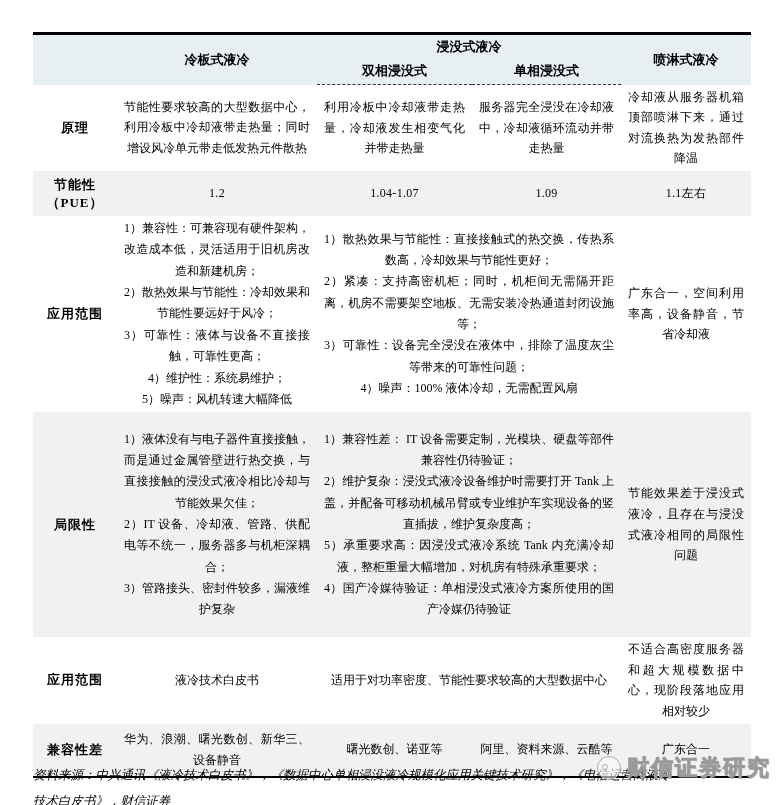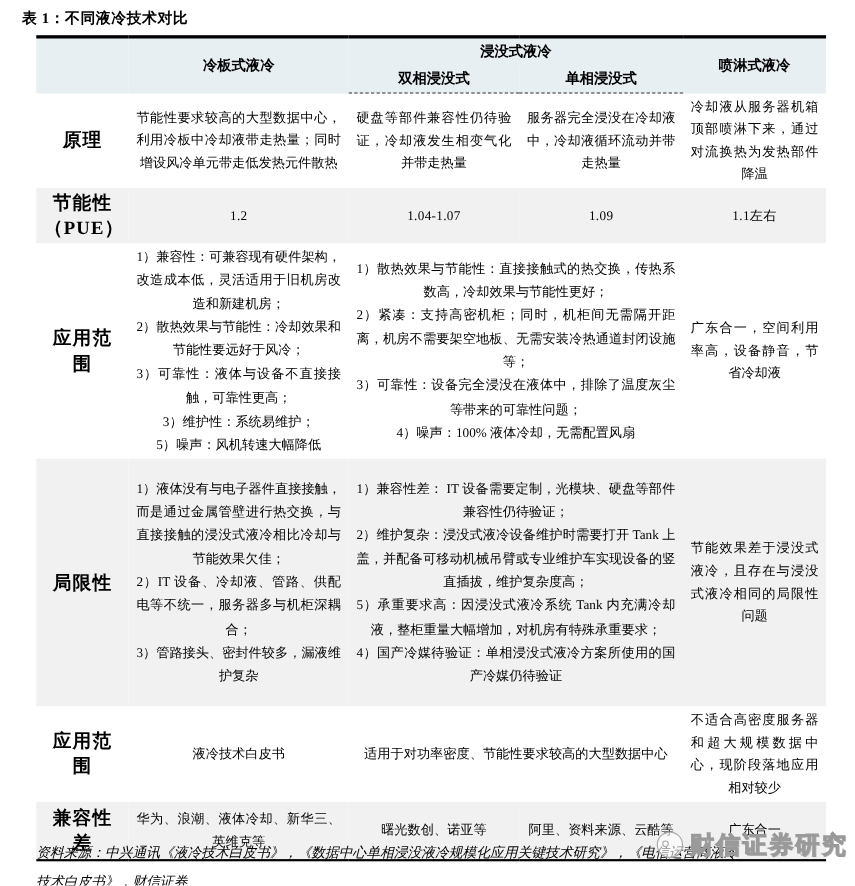--- a/index.html
+++ b/index.html
@@ -31,21 +31,21 @@
   tbody tr.stripe{background:#f1f1f1;}
   tr.hdr-top{height:26px;margin-left:43px;}
   tr.hdr-sub{height:25px;}
   tr.r-principle{height:79px;}
   tr.r-pue{height:45px;border-radius:13px;}
   tr.r-adv{height:195px;}
   tr.r-lim{height:225px;}
   tr.r-app{height:75px;}
   tr.r-ven{height:53px;}
   thead tr.hdr-sub th{border-bottom:1px dashed #333;}
-  td.rowlabel{font-weight:700;text-align:center;font-size:17px;letter-spacing:1px;}
+  td.rowlabel{font-weight:700;text-align:center;font-size:13px;letter-spacing:1px;}
   .cellp{text-align:justify;text-align-last:center;line-height:1.72;}
   .item{text-align:justify;text-align-last:center;line-height:1.78;}
   .num{text-align:center;letter-spacing:.3px;}
   .footer{
     position:absolute;left:33px;top:763px;width:730px;
     font-size:12.5px;font-style:italic;line-height:2.05;
   }
   .watermark{
     position:absolute;right:6px;top:753px;
     display:flex;align-items:center;gap:6px;
@@ -67,21 +67,20 @@
     text-shadow:1px 1px 0 rgba(120,120,120,.35);
     font-family:"Liberation Sans","DejaVu Sans",sans-serif;
     text-align:right;
   }
 </style>
 </head>
 <body>
 
 <div class="page">
 
-  <div class="doc-title">表 1：不同液冷技术对比</div>
 
   <table class="cmp">
     <colgroup>
       <col class="c-label">
         <col class="c-cold">
         <col class="c-two">
         <col class="c-single">
         <col class="c-spray">
     </colgroup>
     <thead>
@@ -93,21 +92,21 @@
       </tr>
       <tr class="hdr-sub sub">
         <th>双相浸没式</th>
         <th>单相浸没式</th>
       </tr>
     </thead>
     <tbody>
       <tr class="r-principle">
         <td class="rowlabel">原理</td>
         <td class="cellp">节能性要求较高的大型数据中心，利用冷板中冷却液带走热量；同时增设风冷单元带走低发热元件散热</td>
-        <td class="cellp">硬盘等部件兼容性仍待验证，冷却液发生相变气化并带走热量</td>
+        <td class="cellp">利用冷板中冷却液带走热量，冷却液发生相变气化并带走热量</td>
         <td class="cellp">服务器完全浸没在冷却液中，冷却液循环流动并带走热量</td>
         <td class="cellp">冷却液从服务器机箱顶部喷淋下来，通过对流换热为发热部件降温</td>
       </tr>
 
       <tr class="r-pue stripe">
         <td class="rowlabel">
           <div>节能性</div>
           <div>（PUE）</div>
         </td>
         <td class="num">1.2</td>
@@ -115,21 +114,21 @@
         <td class="num">1.09</td>
         <td class="num">1.1左右</td>
       </tr>
 
       <tr class="r-adv">
         <td class="rowlabel">应用范围</td>
         <td>
           <div class="item">1）兼容性：可兼容现有硬件架构，改造成本低，灵活适用于旧机房改造和新建机房；</div>
           <div class="item">2）散热效果与节能性：冷却效果和节能性要远好于风冷；</div>
           <div class="item">3）可靠性：液体与设备不直接接触，可靠性更高；</div>
-          <div class="item">3）维护性：系统易维护；</div>
+          <div class="item">4）维护性：系统易维护；</div>
           <div class="item">5）噪声：风机转速大幅降低</div>
         </td>
         <td colspan="2">
           <div class="item">1）散热效果与节能性：直接接触式的热交换，传热系数高，冷却效果与节能性更好；</div>
           <div class="item">2）紧凑：支持高密机柜；同时，机柜间无需隔开距离，机房不需要架空地板、无需安装冷热通道封闭设施等；</div>
           <div class="item">3）可靠性：设备完全浸没在液体中，排除了温度灰尘等带来的可靠性问题；</div>
           <div class="item">4）噪声：100% 液体冷却，无需配置风扇</div>
         </td>
         <td class="cellp">广东合一，空间利用率高，设备静音，节省冷却液</td>
       </tr>
@@ -152,21 +151,21 @@
 
       <tr class="r-app">
         <td class="rowlabel">应用范围</td>
         <td class="cellp">液冷技术白皮书</td>
         <td colspan="2" class="cellp">适用于对功率密度、节能性要求较高的大型数据中心</td>
         <td class="cellp">不适合高密度服务器和超大规模数据中心，现阶段落地应用相对较少</td>
       </tr>
 
       <tr class="r-ven stripe">
         <td class="rowlabel">兼容性差</td>
-        <td class="cellp">华为、浪潮、液体冷却、新华三、英维克等</td>
+        <td class="cellp">华为、浪潮、曙光数创、新华三、设备静音</td>
         <td class="cellp">曙光数创、诺亚等</td>
         <td class="cellp">阿里、资料来源、云酷等</td>
         <td class="cellp">广东合一</td>
       </tr>
     </tbody>
   </table>
 
   <div class="footer">
     <div>资料来源：中兴通讯《液冷技术白皮书》，《数据中心单相浸没液冷规模化应用关键技术研究》，《电信运营商液冷</div>
     <div>技术白皮书》，财信证券</div>

